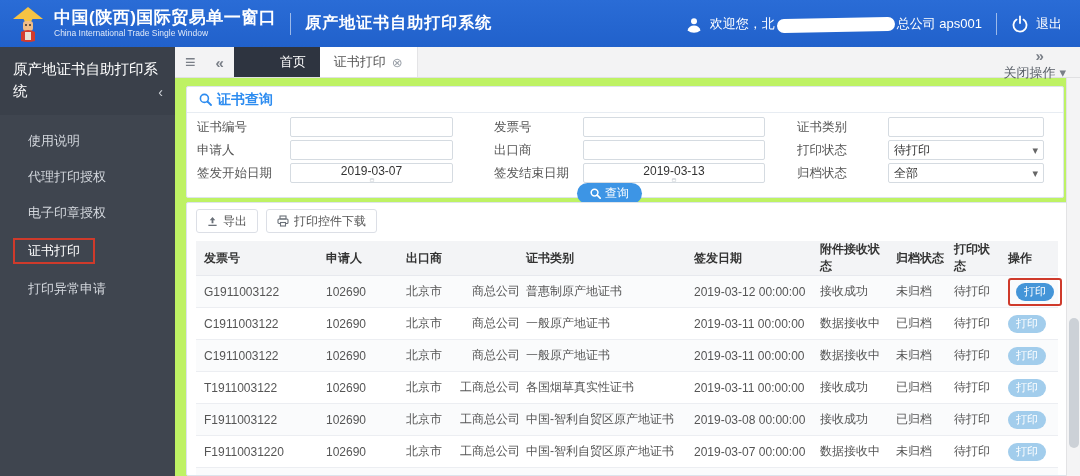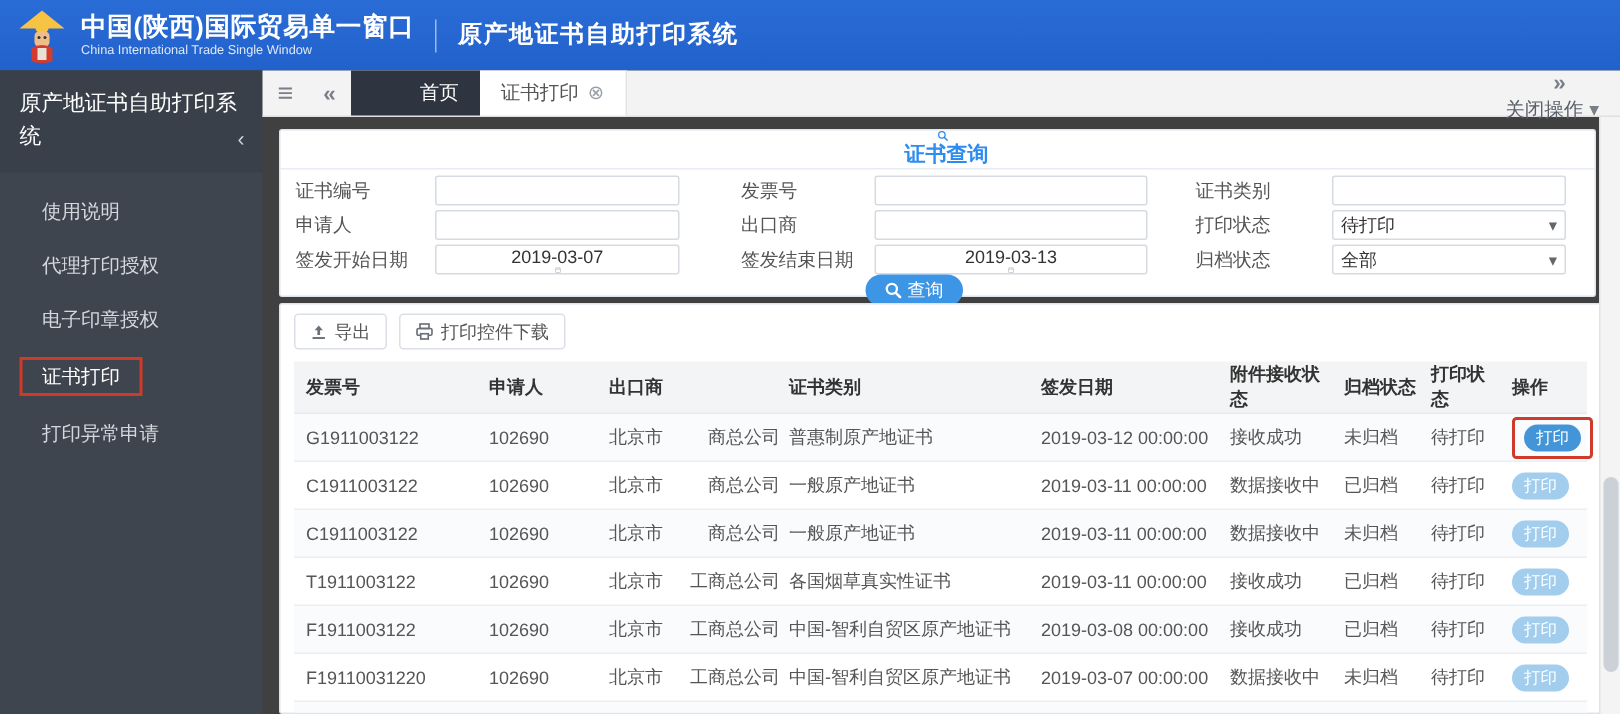--- a/index.html
+++ b/index.html
@@ -1,17 +1,17 @@
 <!DOCTYPE html>
 <html><head>
 <meta charset="utf-8">
 <style>
   * { margin:0; padding:0; box-sizing:border-box; }
   body { font-family:"Liberation Sans","DejaVu Sans",sans-serif; background:#888; }
-  .app { position:relative; width:1080px; height:476px; overflow:hidden; background:#404040; }
+  .app { position:relative; width:1080px; height:476px; overflow:hidden; background:#bef264; }
 
   
   .top-header { position:absolute; left:0; top:0; width:1080px; height:47px;
     background:linear-gradient(180deg,#2a6cd6,#2161cb); display:flex; align-items:center; color:#fff; }
   .logo-wrap { display:flex; align-items:center; padding-left:10px; }
   .logo-svg { width:36px; height:38px; margin-right:8px; }
   .brand { line-height:1.05; }
   .brand-cn { font-size:17px; font-weight:bold; letter-spacing:.5px; }
   .brand-en { font-size:8.5px; opacity:.85; margin-top:2px; }
   .vdiv { width:1px; height:22px; background:rgba(255,255,255,.55); margin:0 14px; }
@@ -49,21 +49,21 @@
   .close-ops { font-size:13px; color:#5a6068; padding:0 14px 0 4px; cursor:pointer; }
   .close-ops::after { content:"\25BE"; margin-left:4px; color:#7a7f87; }
 
   
   .content { position:absolute; left:175px; top:78px; width:905px; height:398px; }
   .panel { position:absolute; background:#fff; border:1px solid #dde4ec; border-radius:2px; }
   .panel-search { left:11px; top:8px; width:878px; height:112px; }
   .panel-table  { left:11px; top:124px; width:959px; height:274px; overflow:hidden; }
 
   .search-head { height:26px; display:flex; align-items:center; padding-left:12px;
-    border-bottom:1px solid #e7ecf2; color:#2d8cf0; font-size:14px; font-weight:bold;flex-direction:column; }
+    border-bottom:1px solid #e7ecf2; color:#2d8cf0; font-size:14px; font-weight:bold; }
   .search-head svg { margin-right:5px; }
 
   .form-area { position:relative; height:84px; margin:2px 10px 0 10px; }
   .field { position:absolute; height:20px; display:flex; align-items:center; }
   .f-label { font-size:12.5px; color:#555; margin-right:5px; }
   .f-input { height:20px; border:1px solid #d5dbe1; border-radius:2px; background:#fff;
     font-size:12px; color:#333; padding:0 5px; position:relative; }
   input.f-input { outline:none; }
   .row1 { top:2px; } .row2 { top:25px; } .row3 { top:48px; }
   .c1 .f-label { width:88px; } .c1 { left:0; }   .c1 .f-input { width:163px; }
@@ -117,20 +117,38 @@
         <rect x="15" y="27" width="6" height="8" fill="#e8e2d6"></rect>
       </svg>
       <div class="brand">
         <div class="brand-cn">中国(陕西)国际贸易单一窗口</div>
         <div class="brand-en">China International Trade Single Window</div>
       </div>
     </div>
     <div class="vdiv"></div>
     <div class="app-title">原产地证书自助打印系统</div>
 
+    <div class="header-right">
+      <svg class="user-svg" viewBox="0 0 18 18">
+        <circle cx="9" cy="9" r="8.2" fill="none" stroke="#fff" stroke-width="0"></circle>
+        <circle cx="9" cy="6.2" r="3" fill="#fff"></circle>
+        <path d="M2.5 15.5 Q4 10.5 9 10.5 Q14 10.5 15.5 15.5 Q12.5 17.8 9 17.8 Q5.5 17.8 2.5 15.5Z" fill="#fff"></path>
+      </svg>
+      <span>欢迎您，北</span>
+      <span class="redact-blob"></span>
+      <span>总公司 aps001</span>
+      <div class="vdiv"></div>
+      <div class="logout">
+        <svg class="power-svg" viewBox="0 0 18 18">
+          <path d="M5.5 4.6 A6.5 6.5 0 1 0 12.5 4.6" fill="none" stroke="#fff" stroke-width="1.8" stroke-linecap="round"></path>
+          <line x1="9" y1="1.5" x2="9" y2="8" stroke="#fff" stroke-width="1.8" stroke-linecap="round"></line>
+        </svg>
+        <span>退出</span>
+      </div>
+    </div>
   </div>
 
   <div class="sidebar">
     <div class="sidebar-title">
       <span>原产地证书自助打印系统</span>
       <span class="chev"></span>
     </div>
     <div class="side-menu">
       <div class="side-item">
         <span class="lbl">使用说明</span></div>

